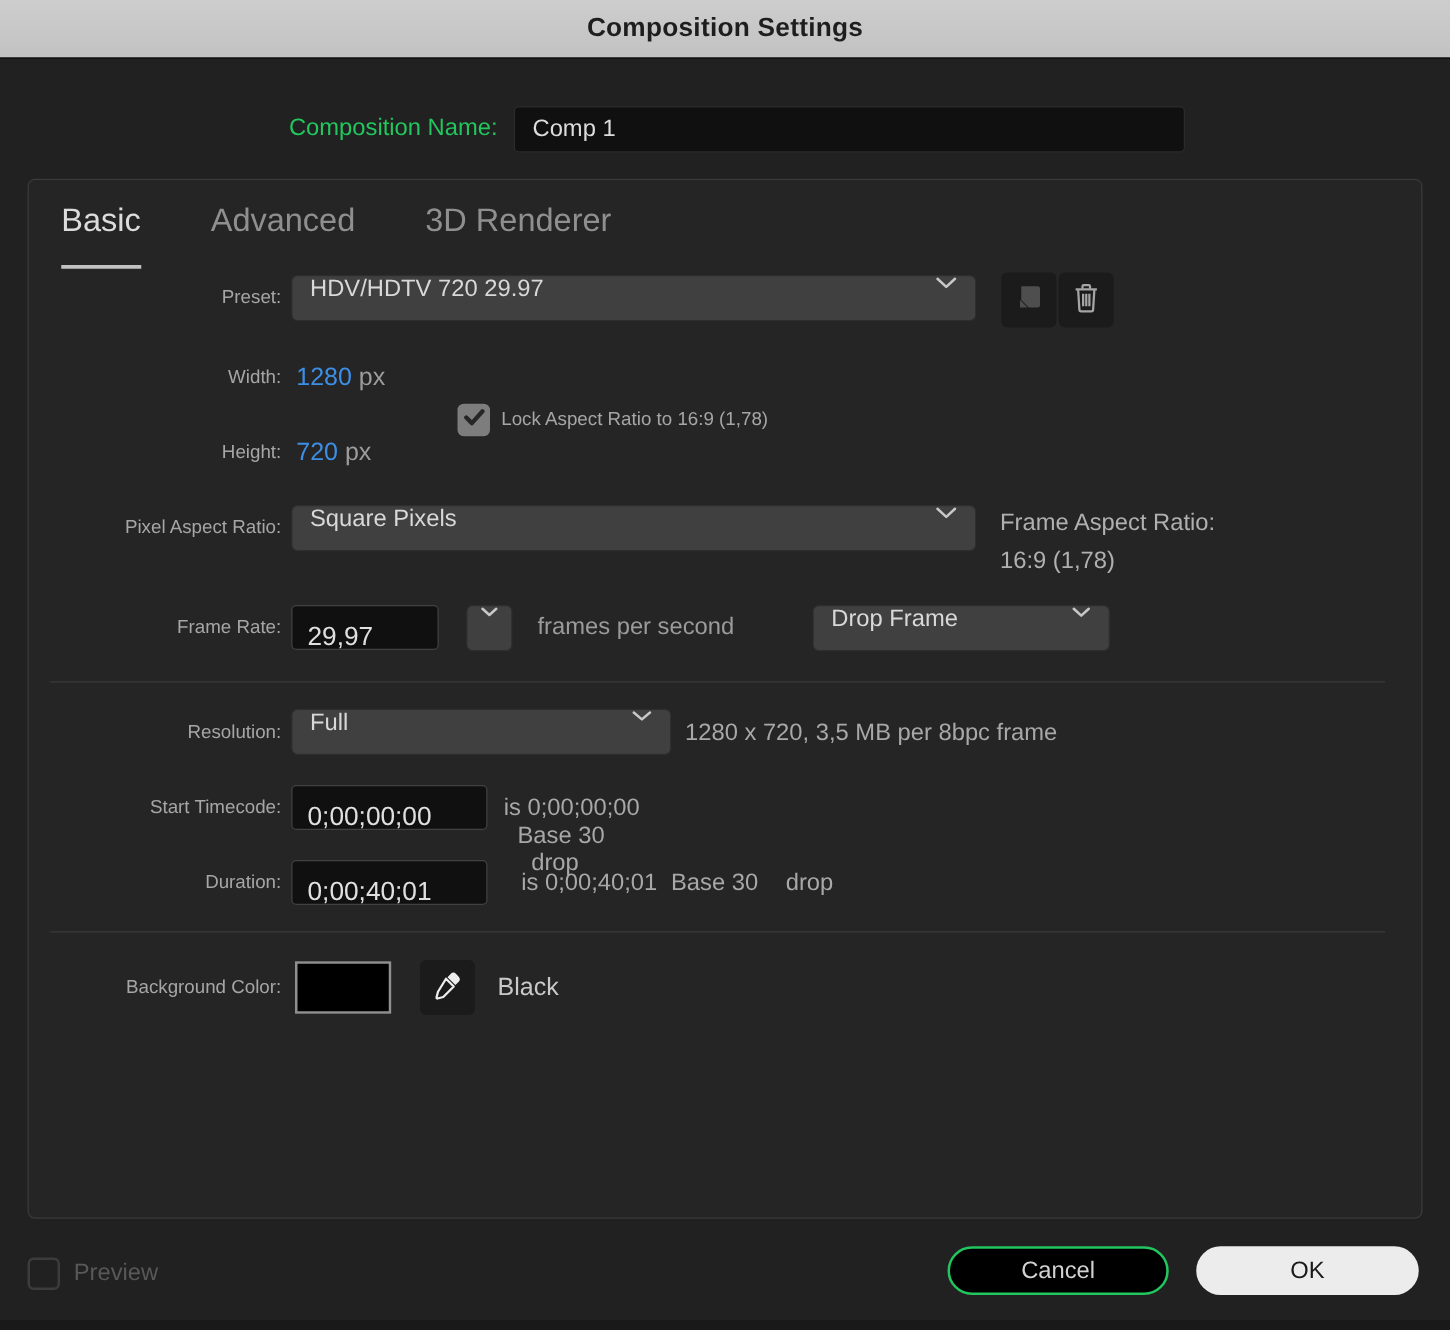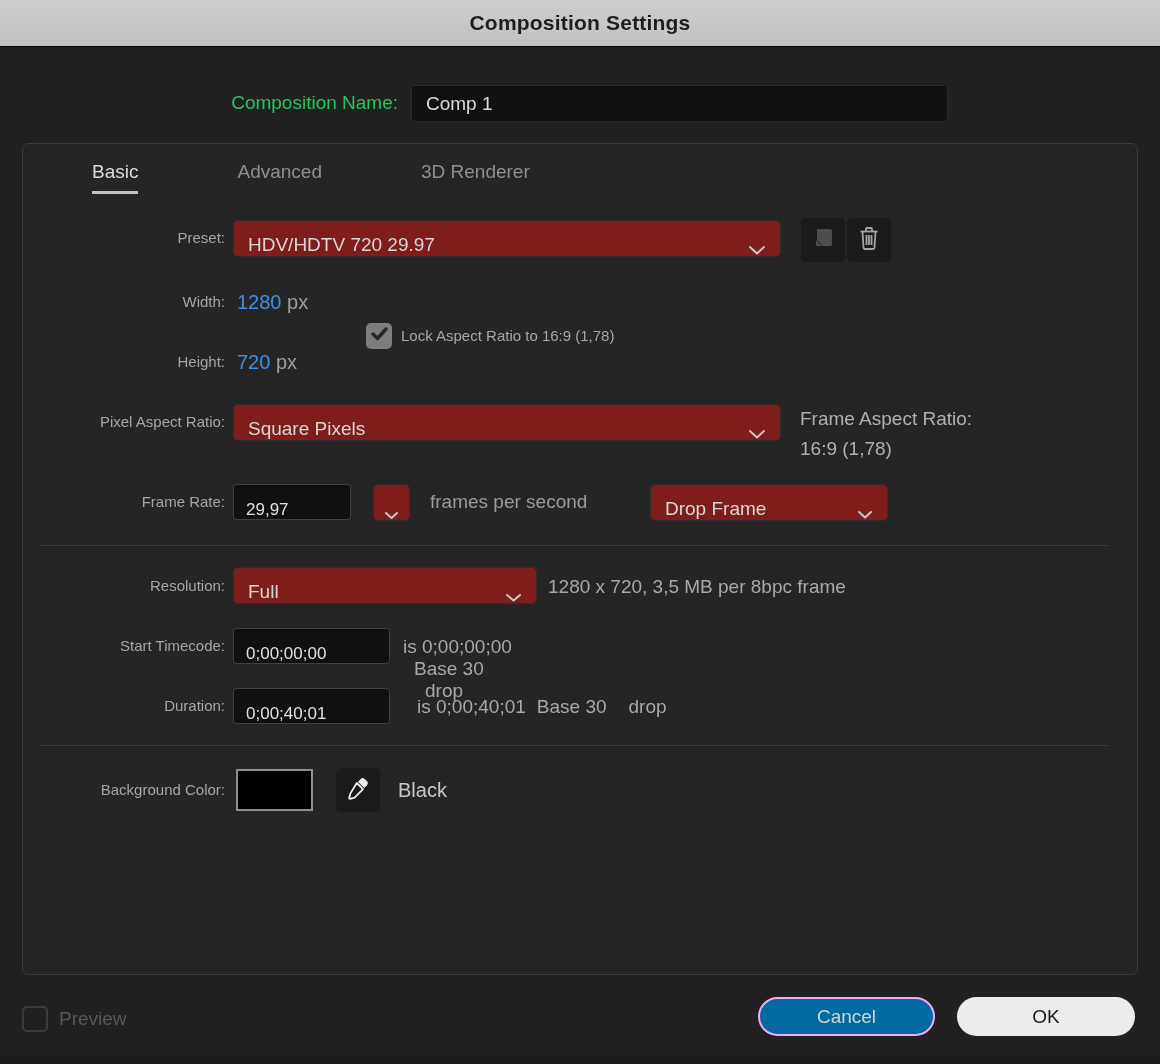--- a/index.html
+++ b/index.html
@@ -29,33 +29,33 @@
     color:#dcdcdc;font-size:19px;padding:0 0 0 14px;outline:none;
     font-family:"Liberation Sans",sans-serif;
   }
   
   .panel{
     left:22px;top:143px;width:1116px;height:832px;box-sizing:border-box;
     background:#252525;border:1px solid #3b3b3b;border-radius:6px;
   }
   
   .tabs{left:49px;top:161px;display:flex;gap:56px;}
-  .tab{font-size:19px;color:#8f8f8f;padding-bottom:8px;cursor:default;margin-left:43px;}
+  .tab{font-size:26px;color:#8f8f8f;padding-bottom:20px;cursor:default;}
   .tab.active{color:#dcdcdc;border-bottom:3px solid #c2c2c2;}
   
   .dd{
-    background:#7f1d1d;border:1px solid #2e2e2e;border-radius:5px;
-    box-sizing:border-box;display:flex;align-items:flex-end;
+    background:#404040;border:1px solid #2e2e2e;border-radius:5px;
+    box-sizing:border-box;display:flex;align-items:flex-start;
     color:#d8d8d8;font-size:19px;padding:0 14px;position:absolute;height:37px;
   }
   .dd .chev{margin-left:auto;display:flex;}
   
   .tin{
     background:#101010;border:1px solid #414141;border-radius:4px;
-    box-sizing:border-box;color:#e0e0e0;font-size:17px;padding:16px 0 0 12px;
+    box-sizing:border-box;color:#e0e0e0;font-size:21px;padding:16px 0 0 12px;
     position:absolute;height:36px;outline:none;font-family:"Liberation Sans",sans-serif;
   }
   
   .icon-btn{
     width:44px;height:44px;background:#1b1b1b;border-radius:5px;
     display:flex;align-items:center;justify-content:center;position:absolute;
   }
   .blue{color:#3d8fe6;}
   .unit{color:#9d9d9d;}
   .val-text{font-size:20px;}
@@ -75,21 +75,21 @@
     left:236px;top:769px;width:77px;height:42px;box-sizing:border-box;
     background:#000;border:2px solid #8f8f8f;
   }
   .dropper-btn{left:336px;top:768px;}
   
   .btn{
     height:39px;border-radius:19.5px;box-sizing:border-box;
     display:flex;align-items:center;justify-content:center;
     font-size:19px;position:absolute;cursor:default;
   }
-  .btn-cancel{left:758px;top:997px;width:177px;background:#0369a1;border:2px solid #f0abfc;color:#d2d2d2;}
+  .btn-cancel{left:758px;top:997px;width:177px;background:#000000;border:2px solid #22c55e;color:#d2d2d2;}
   .btn-ok{left:957px;top:997px;width:178px;background:#ececec;color:#1a1a1a;}
   .preview-lbl{color:#585858;font-size:19px;}
   .bottom-strip{left:0;top:1056px;width:1160px;height:8px;background:#191919;}
 </style>
 </head>
 <body>
 
 <div class="abs titlebar">
   <div class="t">Composition Settings</div>
 </div>

